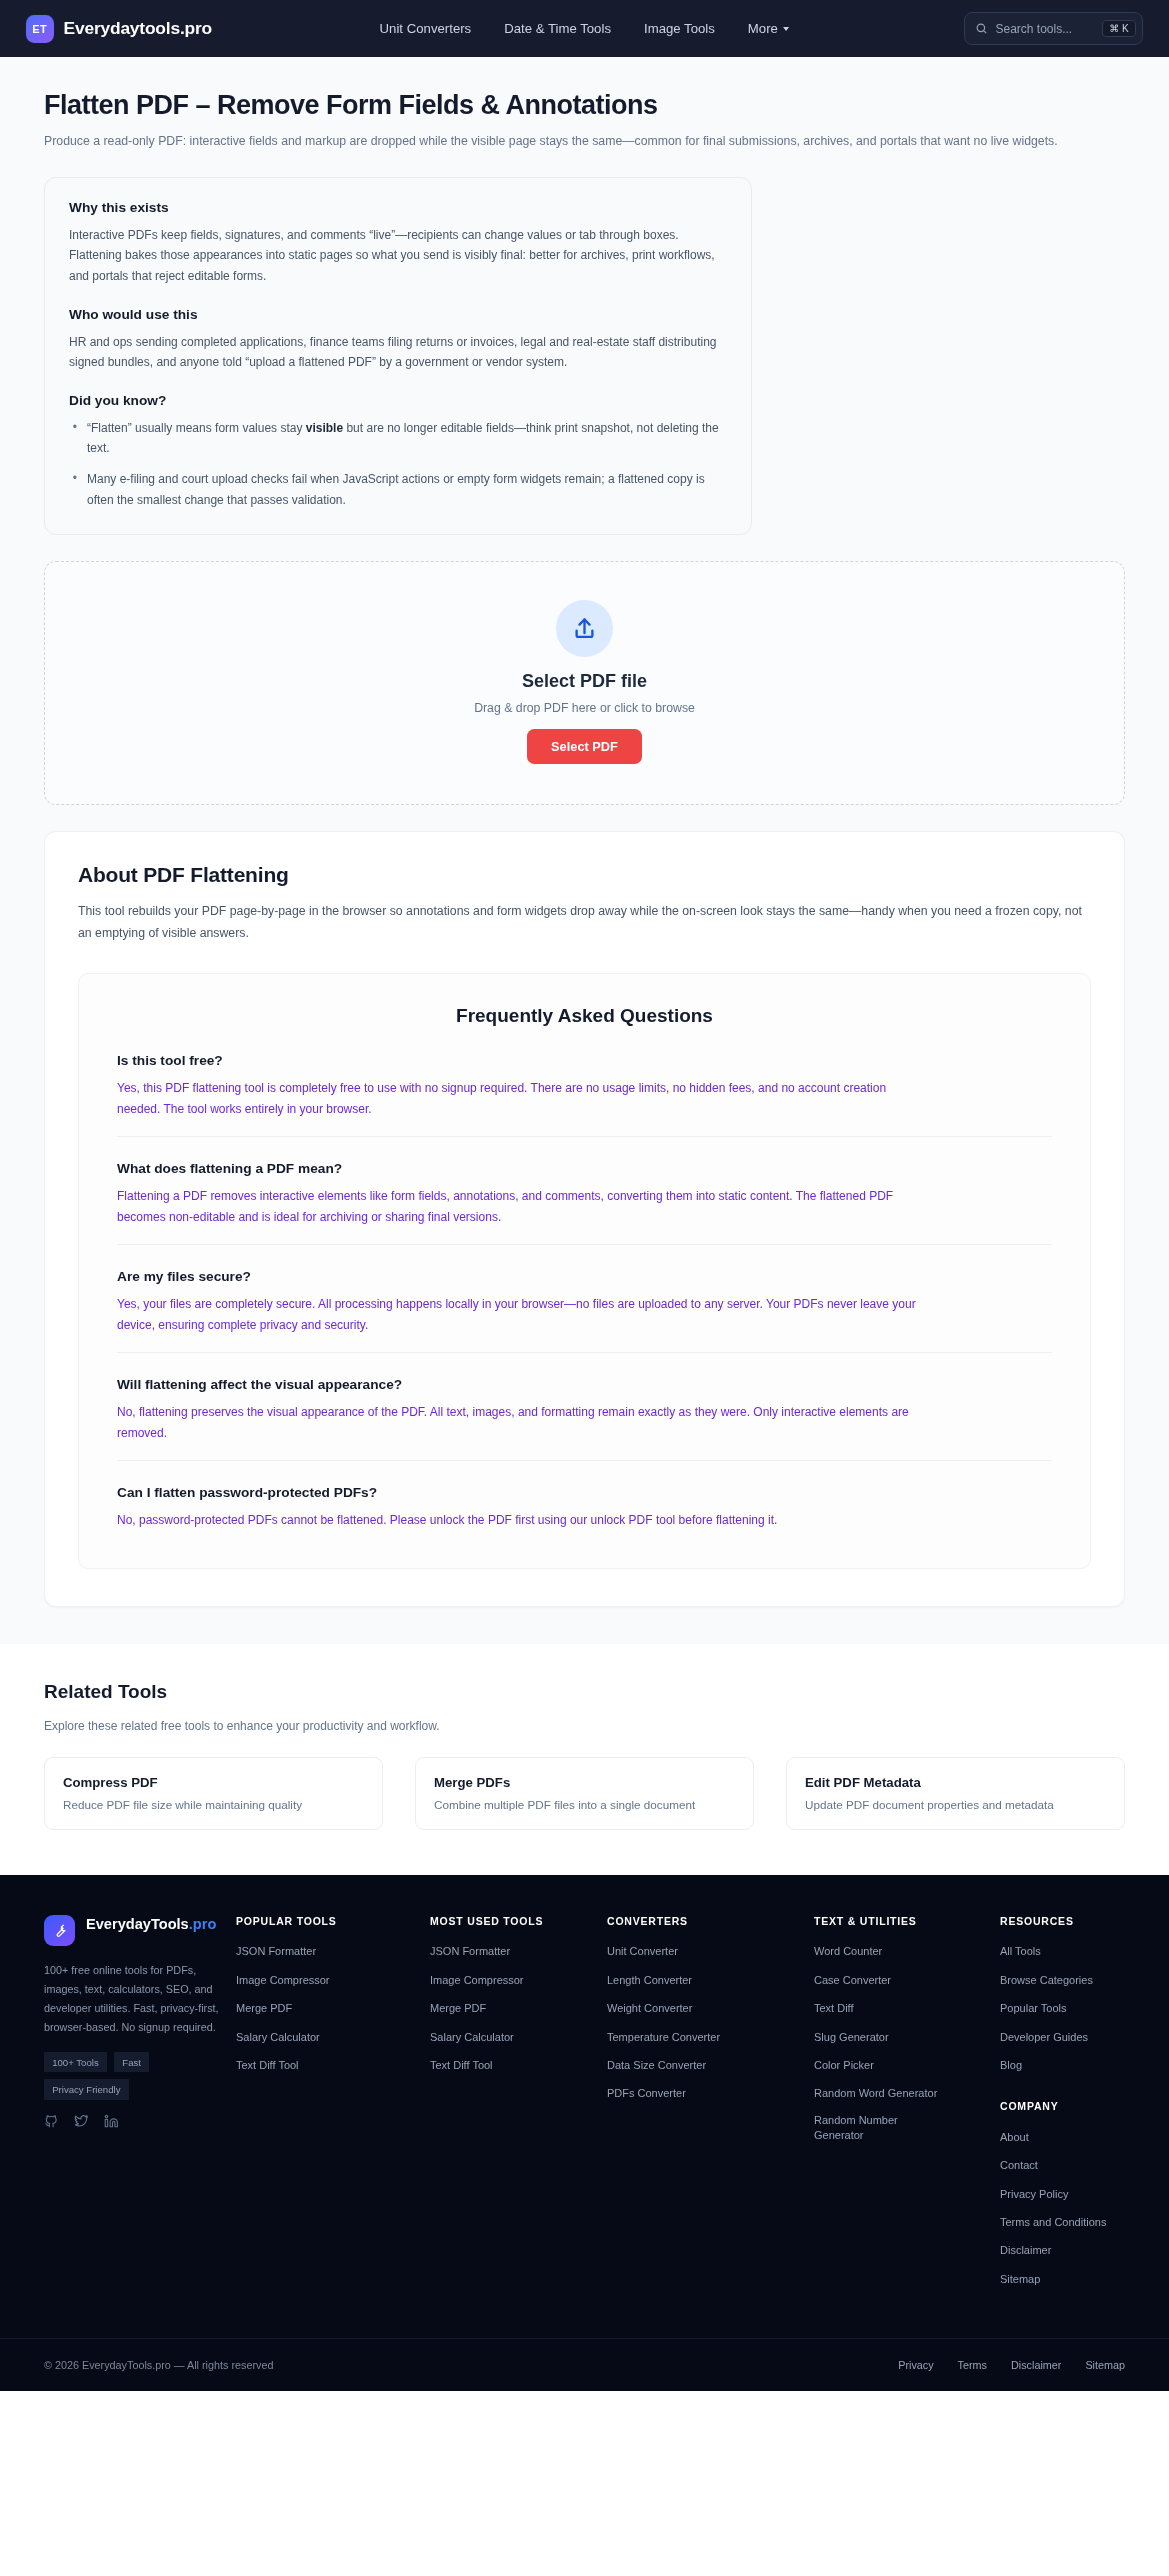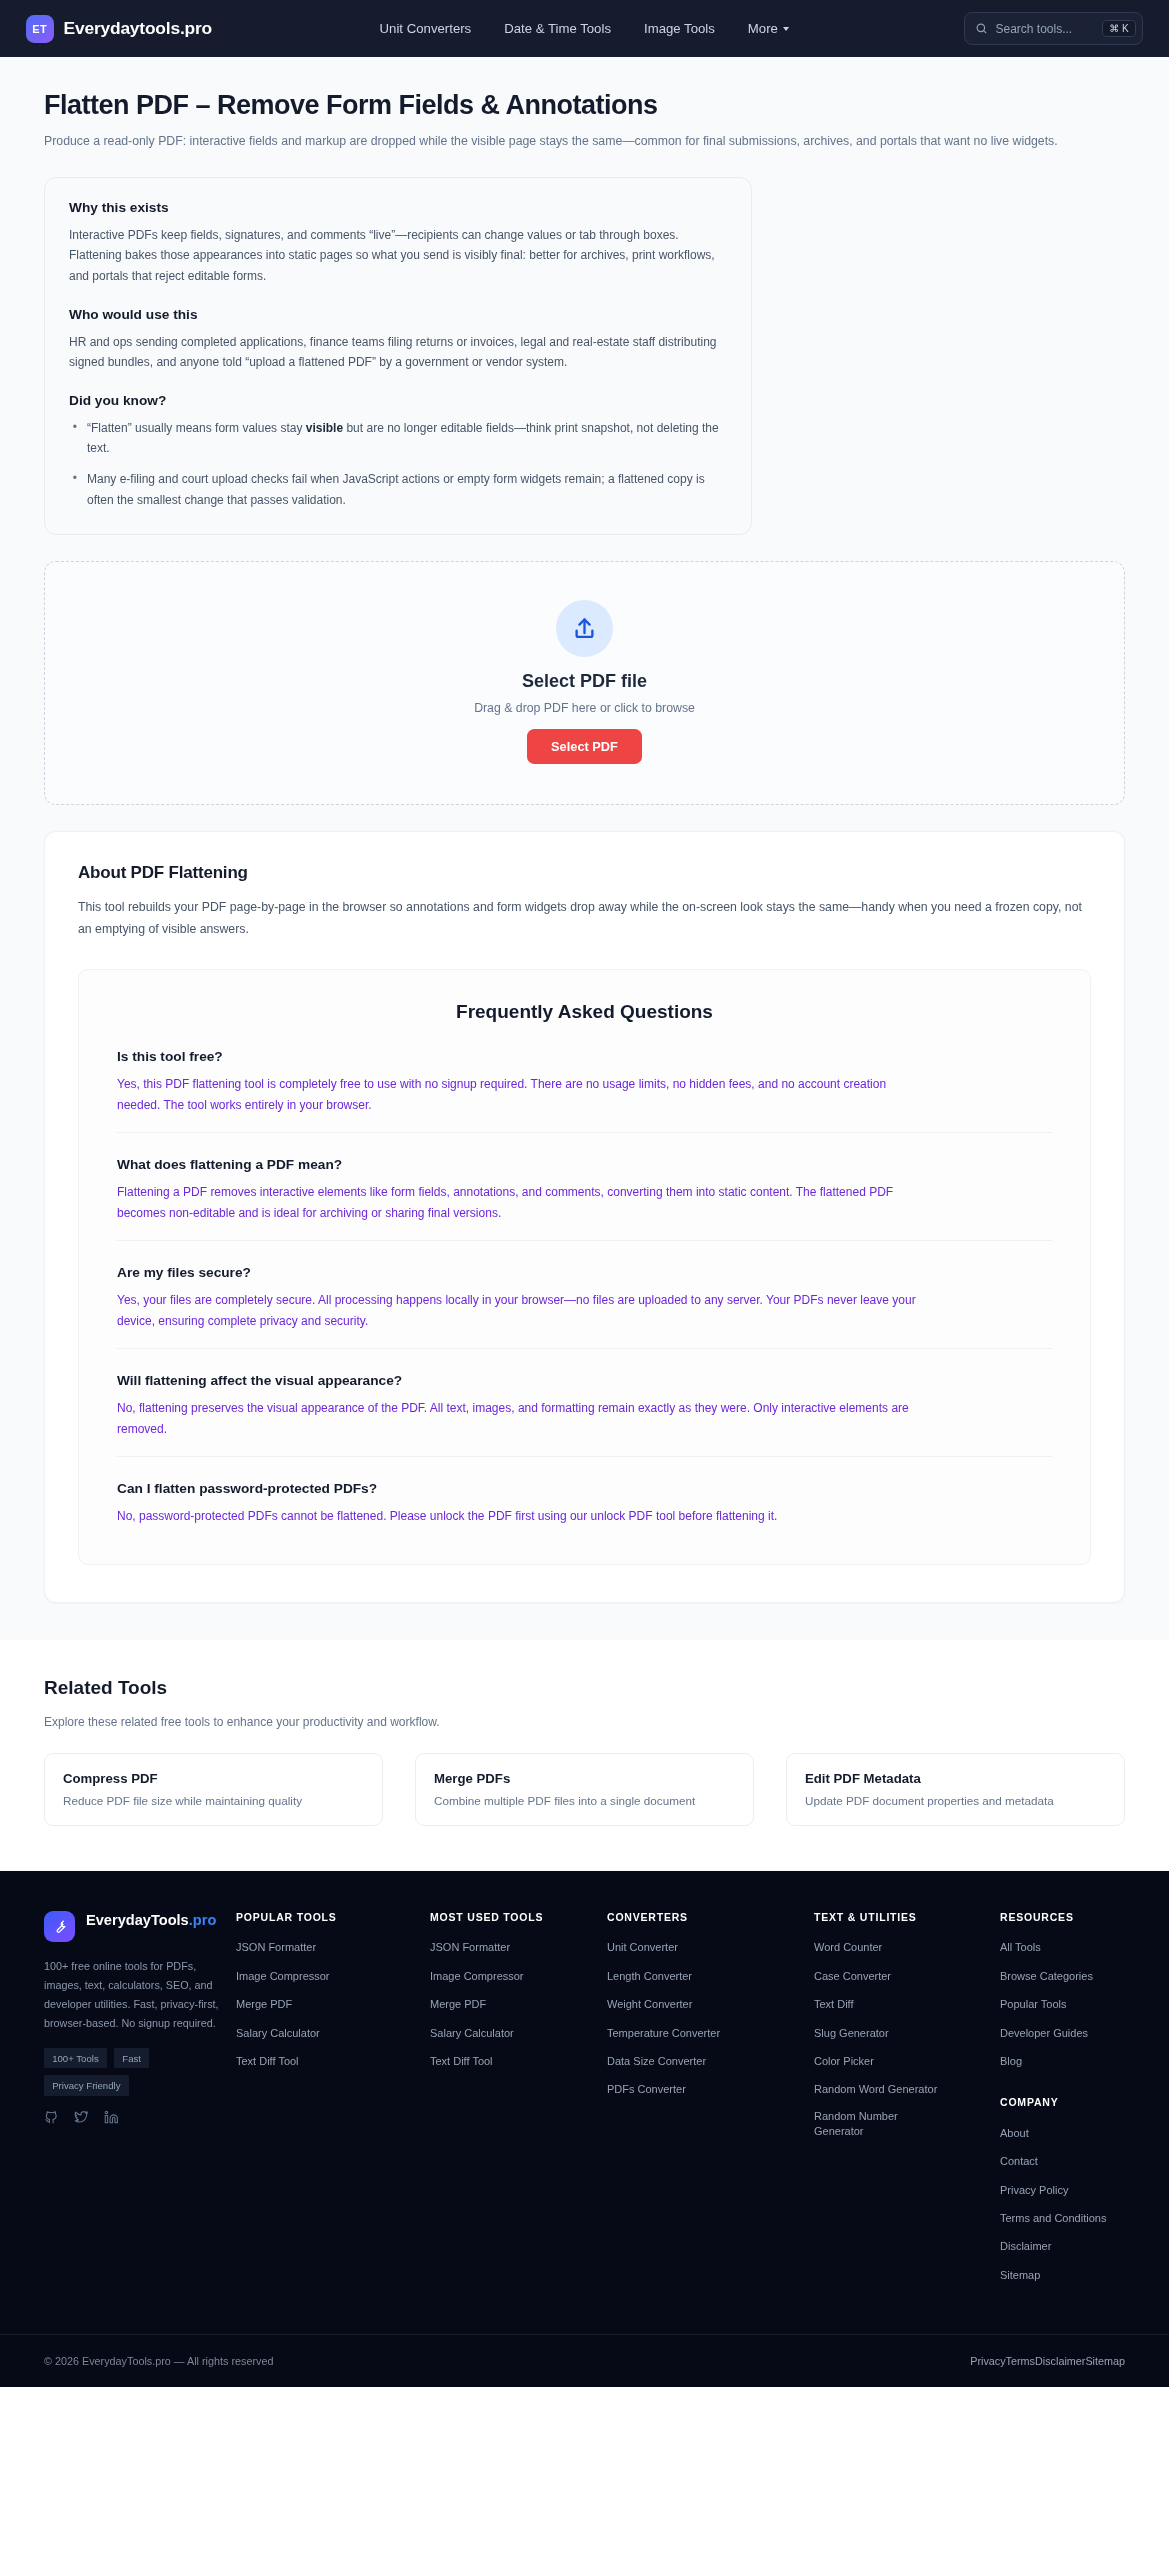--- a/index.html
+++ b/index.html
@@ -115,21 +115,21 @@
   }
 
   
   .about-panel {
     margin-top: 25.6px;
     background: #ffffff; border: 0.9px solid #eef1f5;
     border-radius: 12px;
     padding: 31px 33px 37px;
     box-shadow: 0 0.9px 1.8px rgba(15,23,42,.04);
   }
-  .about-panel h2 { font-size: 17px; color: #141b2d; font-weight: bold; letter-spacing: -0.2px; }
+  .about-panel h2 { font-size: 21px; color: #141b2d; font-weight: bold; letter-spacing: -0.2px; }
   .about-panel .lead {
     font-size: 12.3px; color: #475569; line-height: 1.75;
     margin-top: 14.6px;
   }
 
   .faq-card {
     margin-top: 29px;
     background: #fdfdfe; border: 0.9px solid #eef1f5; border-radius: 10px;
     padding: 31px 38px 37px;
   }
@@ -197,21 +197,21 @@
   }
 
   .footer-bottom {
     border-top: 0.9px solid #151c2c;
   }
   .footer-bottom-inner {
     width: 1125px; margin: 0 auto; padding: 20px 22px;
     display: flex; align-items: center; justify-content: space-between;
   }
   .copy { font-size: 10.8px; color: #7c8797; }
-  .legal { display: flex; }
+  .legal { display: flex; gap: 24px; }
   .legal a { font-size: 10.8px; color: #98a3b5; text-decoration: none; }
 </style>
 </head>
 <body>
 
 <header class="site-header">
   <div class="brand">
     <div class="brand-badge">ET</div>
     <div class="brand-name">Everydaytools.pro</div>
   </div>

